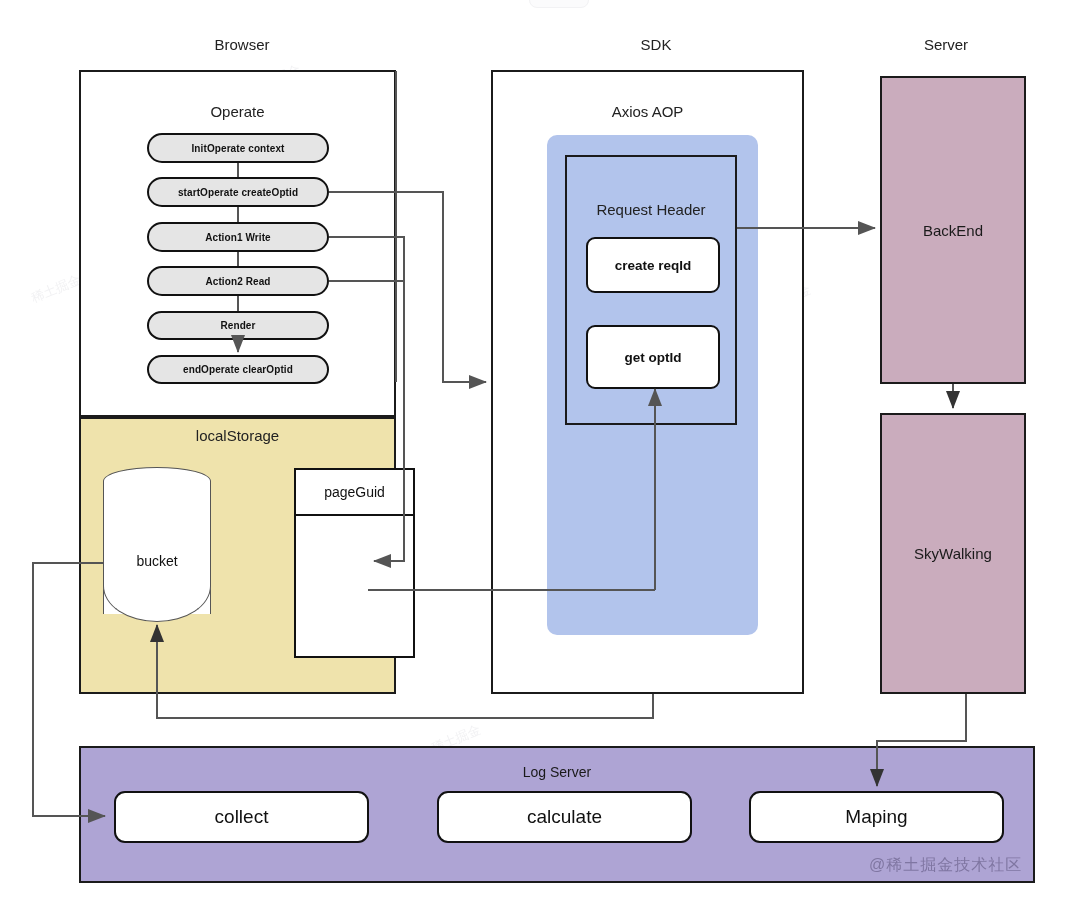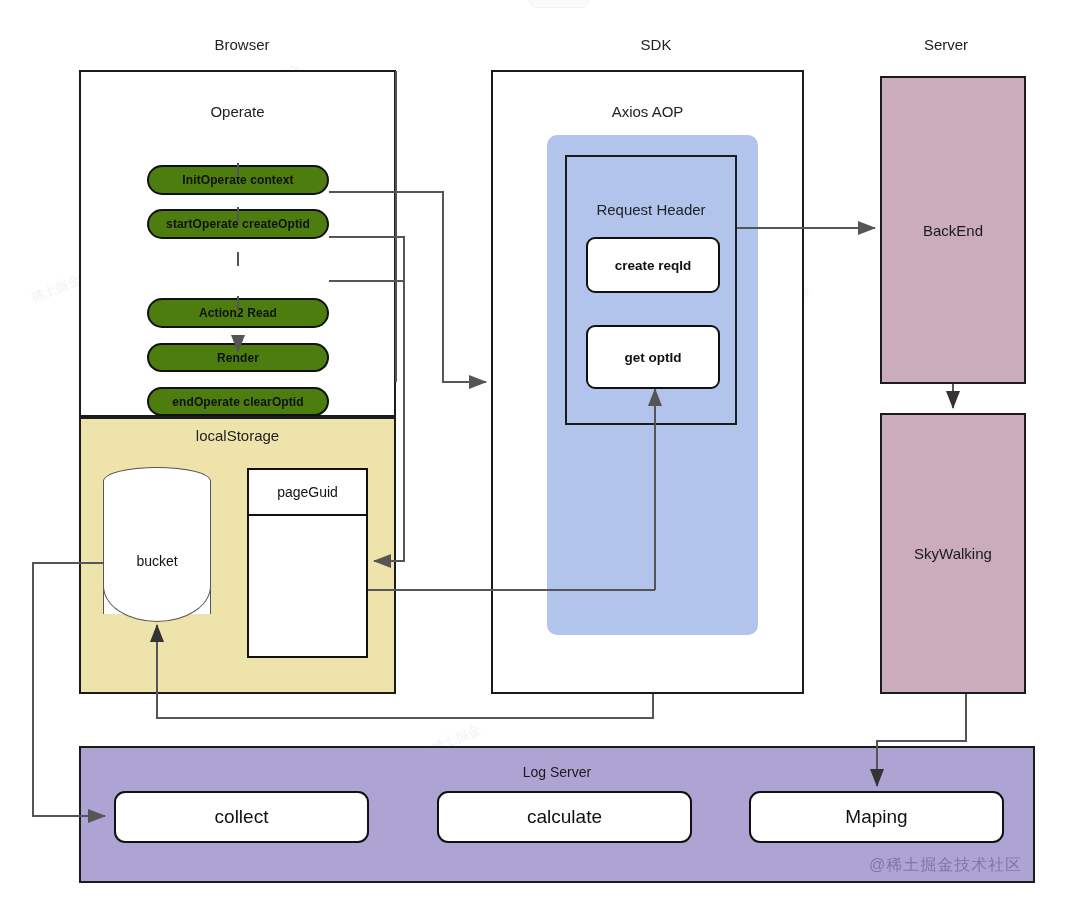--- a/index.html
+++ b/index.html
@@ -36,30 +36,29 @@
     position: absolute;
     box-sizing: border-box;
     border: 2px solid #1b1b1b;
     background: #ffffff;
   }
   .pill {
     position: absolute;
     box-sizing: border-box;
     border: 2.5px solid #111;
     border-radius: 22px;
-    background: #4d7c0f;
-    display: flex;
-    align-items: center;
-    justify-content: center;
-    font-size: 12px;
+    background: #e5e5e5;
+    display: flex;
+    align-items: center;
+    justify-content: center;
+    font-size: 10px;
     font-weight: bold;
     letter-spacing: .1px;
     color: #111;
     white-space: nowrap;
-    margin-top: 32px;
   }
   .rbox {
     position: absolute;
     box-sizing: border-box;
     border: 2.5px solid #111;
     border-radius: 9px;
     background: #ffffff;
     display: flex;
     align-items: center;
     justify-content: center;
@@ -82,20 +81,21 @@
   .store-pane {
     position: absolute;
     box-sizing: border-box;
     border: 2px solid #1b1b1b;
   }
   .tbl {
     position: absolute;
     box-sizing: border-box;
     border: 2px solid #111;
     background: #fff;
+    margin-left: 47px;
   }
   .tbl-head {
     box-sizing: border-box;
     height: 46px;
     border-bottom: 2px solid #111;
     display: flex;
     align-items: center;
     justify-content: center;
     font-size: 14px;
     color: #111;
@@ -211,20 +211,21 @@
 
   <div class="lane-title" style="left:180px; top:36px; width:124px;">Browser</div>
   <div class="lane-title" style="left:594px; top:36px; width:124px;">SDK</div>
   <div class="lane-title" style="left:884px; top:36px; width:124px;">Server</div>
 
   <div class="box" style="left:79px; top:70px; width:317px; height:347px;"></div>
   <div class="section-title" style="left:79px; top:103px; width:317px;">Operate</div>
 
   <div class="pill" style="left:147px; top:133px; width:182px; height:30px;">InitOperate context</div>
   <div class="pill" style="left:147px; top:177px; width:182px; height:30px;">startOperate createOptid</div>
+  <div class="pill" style="left:147px; top:222px; width:182px; height:30px;">Action1  Write</div>
   <div class="pill" style="left:147px; top:266px; width:182px; height:30px;">Action2  Read</div>
   <div class="pill" style="left:147px; top:311px; width:182px; height:29px;">Render</div>
   <div class="pill" style="left:147px; top:355px; width:182px; height:29px;">endOperate clearOptid</div>
 
   <div class="store-pane" style="left:79px; top:417px; width:317px; height:277px; background:#EFE3AC;"></div>
   <div class="section-title" style="left:79px; top:427px; width:317px;">localStorage</div>
 
   <div class="cyl-top" style="left:103px; top:467px; width:108px; height:28px;"></div>
   <div class="cyl-body" style="left:103px; top:481px; width:108px; height:133px;"></div>
   <div class="cyl-bot" style="left:103px; top:586px; width:108px; height:36px;"></div>

